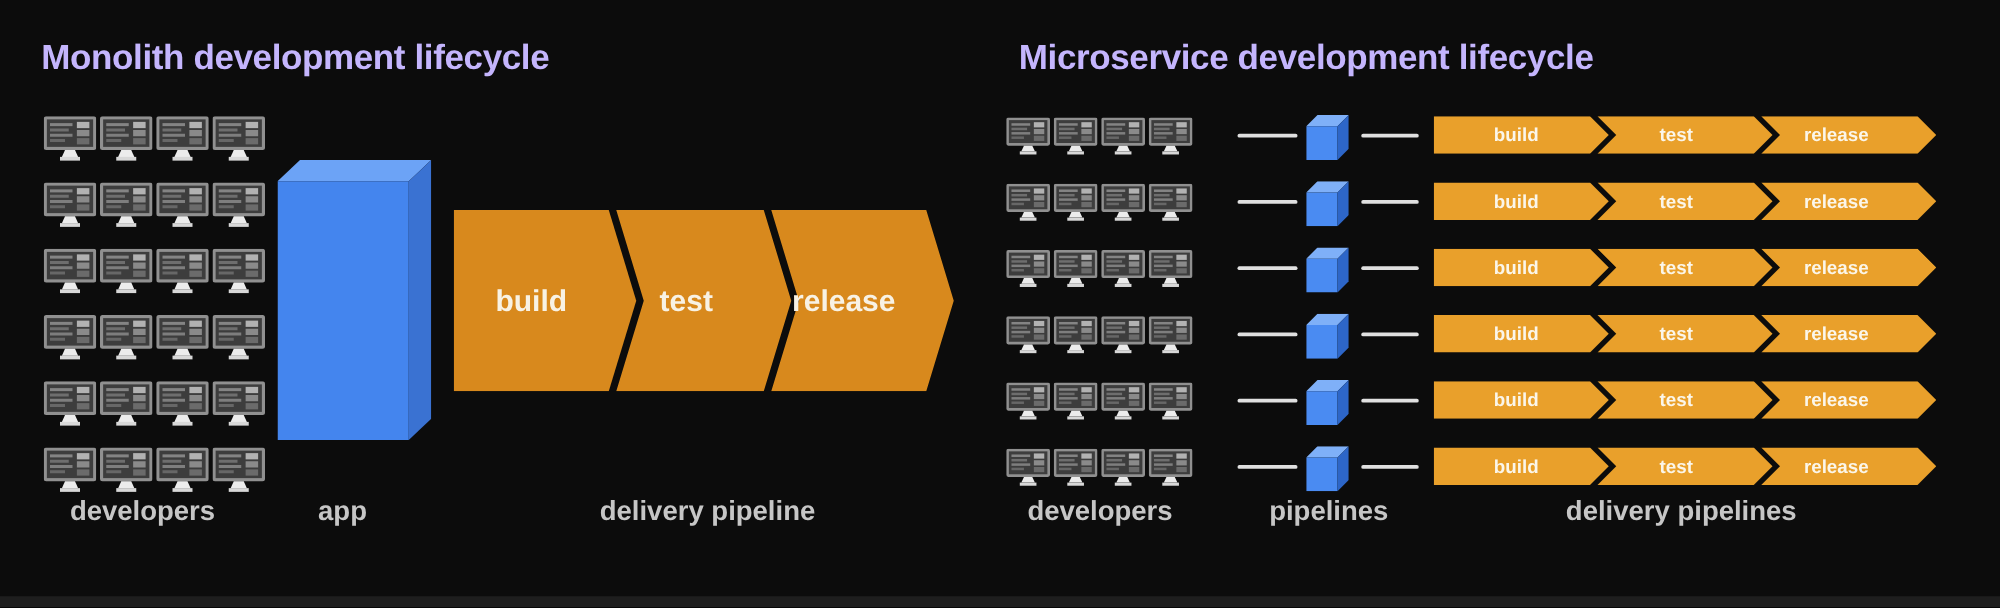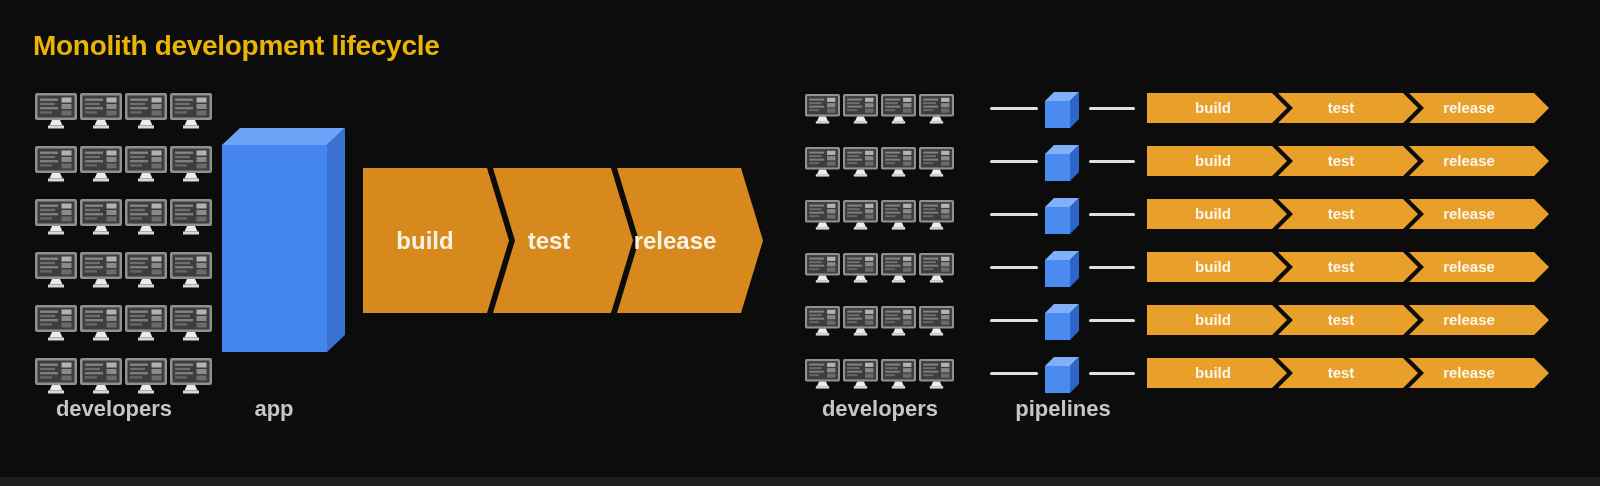--- a/index.html
+++ b/index.html
@@ -8,21 +8,21 @@
     width:1600px;height:486px;
     background:#0c0c0c;
     overflow:hidden;
     font-family:"Liberation Sans", sans-serif;
   }
   .title{
     position:absolute;
     top:30px;
     font-size:28px;
     font-weight:700;
-    color:#eab308;
+    color:#c4b5fd;
     letter-spacing:-0.3px;
     white-space:nowrap;
   }
   .title.left{left:33px;}
   .title.right{left:815px;}
   .caption{
     position:absolute;
     top:396px;
     transform:translateX(-50%);
     font-size:22px;
@@ -441,21 +441,23 @@
       <polygon points="130,0 248,0 270,72.5 248,145 130,145 152,72.5" fill="#d8891d"></polygon>
       <polygon points="254,0 378,0 400,72.5 378,145 254,145 276,72.5" fill="#d8891d"></polygon>
       <text x="62" y="81" font-size="24" fill="#f8f2e4" text-anchor="middle">build</text>
       <text x="186" y="81" font-size="24" fill="#f8f2e4" text-anchor="middle">test</text>
       <text x="312" y="81" font-size="24" fill="#f8f2e4" text-anchor="middle">release</text>
     </svg>
   </div>
 
   <div class="caption" style="left:114px">developers</div>
   <div class="caption" style="left:274px">app</div>
-
+  <div class="caption" style="left:566px">delivery pipeline</div>
+
+  <div class="title right">Microservice development lifecycle</div>
 
   <div id="right-rows">
       <div class="service-row" style="top: 92px;">
     <div class="row-monitors">
           <div class="monitor mini" style="left: 0px; top: 2px;">
     <svg viewBox="0 0 42 36">
       <rect x="0" y="0" width="42" height="27" rx="2" fill="#909090"></rect>
       <rect x="2.5" y="2.5" width="37" height="22" fill="#3d3d3d"></rect>
       <rect x="5" y="5.5" width="18" height="2.4" fill="#848484"></rect>
       <rect x="5" y="9.8" width="15" height="2.4" fill="#6e6e6e"></rect>
@@ -946,15 +948,16 @@
         <text x="66" y="20" font-size="15" fill="#fbf6ea" text-anchor="middle">build</text>
         <text x="194" y="20" font-size="15" fill="#fbf6ea" text-anchor="middle">test</text>
         <text x="322" y="20" font-size="15" fill="#fbf6ea" text-anchor="middle">release</text>
       </svg>
     </div>
   </div>
     </div>
 
   <div class="caption" style="left:880px">developers</div>
   <div class="caption" style="left:1063px">pipelines</div>
+  <div class="caption" style="left:1345px">delivery pipelines</div>
 
   <div class="bottom-edge"></div>
 </div>
 
 </body></html>

